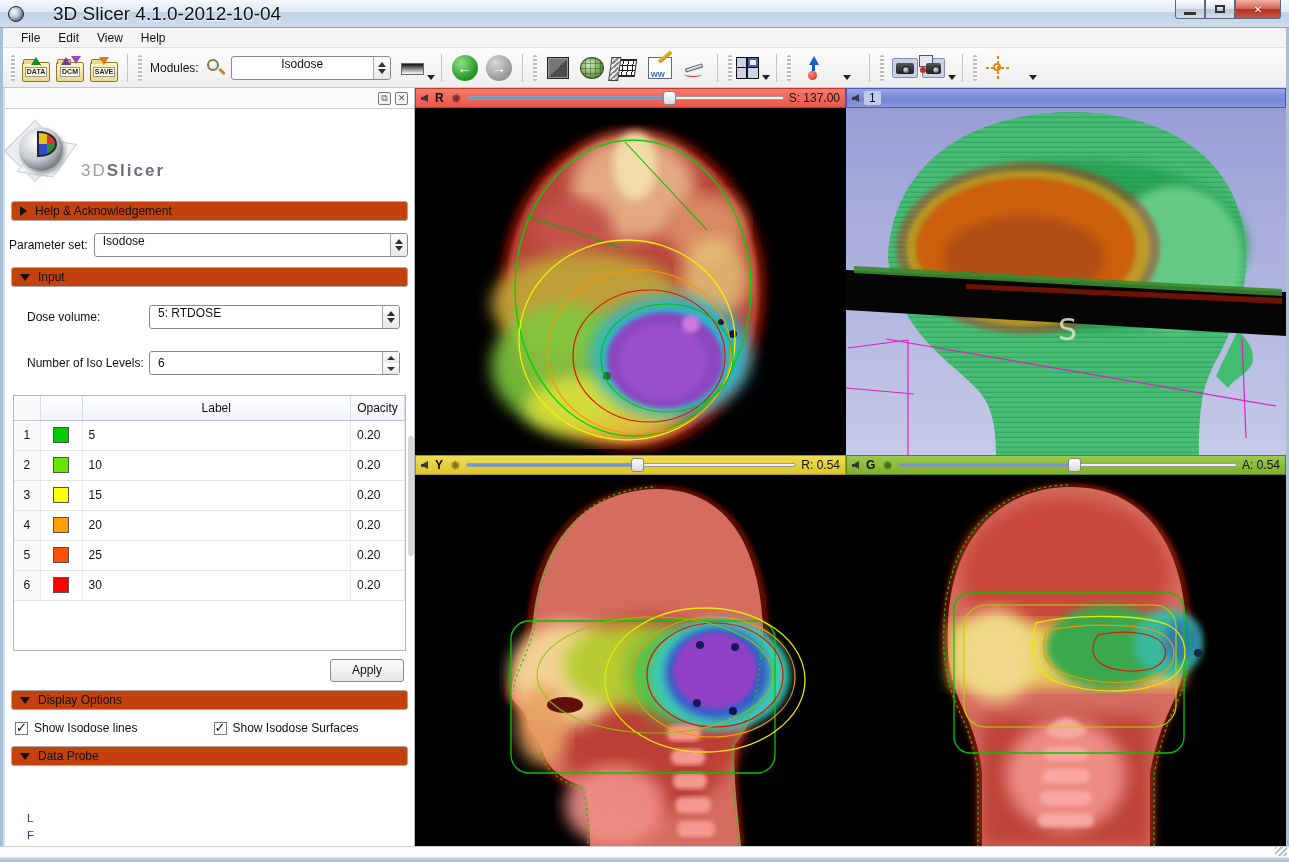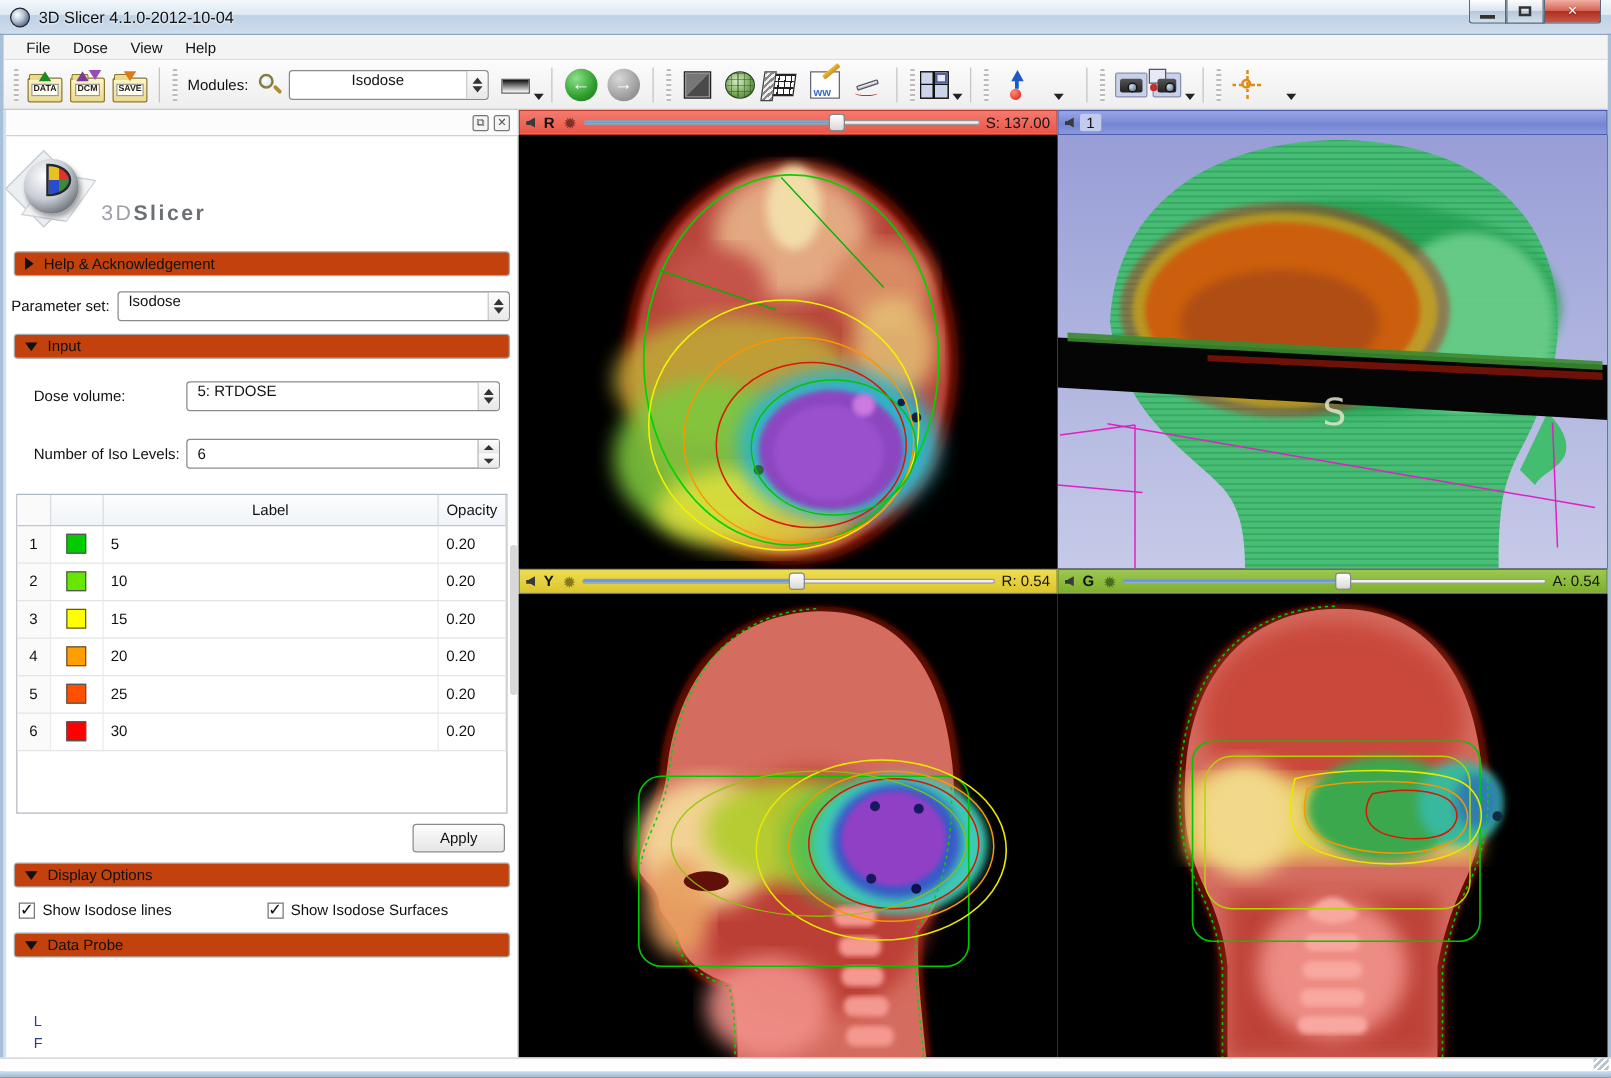--- a/index.html
+++ b/index.html
@@ -8,21 +8,21 @@
   .window { position:relative; width:1289px; height:862px; background:#f0f0f0;
     border-left:3px solid #a7c0d8; border-right:3px solid #a7c0d8; }
 
   
   .titlebar { position:absolute; left:-3px; top:0; width:1289px; height:28px;
     background:linear-gradient(#f4f8fc, #dce8f4 45%, #bfd2e6 46%, #cfdcec);
     border-bottom:1px solid #8ba5c0; display:flex; align-items:center; padding:0 8px; }
   .app-icon { width:16px; height:16px; border-radius:50%;
     background:radial-gradient(circle at 35% 35%, #fff, #b8c4d4 40%, #384a66 90%);
     border:1px solid #223; margin-right:7px; flex:0 0 auto; }
-  .title-text { font-size:13px; color:#101010; text-shadow:0 1px 2px #fff; }
+  .title-text { font-size:19px; color:#101010; text-shadow:0 1px 2px #fff;margin-left:22px; }
   .win-controls { margin-left:auto; display:flex; margin-top:-8px; }
   .win-btn { width:30px; height:19px; border:1px solid #5a6a7a; border-top:none;
     background:linear-gradient(#fdfdfd,#d8e2ec 50%,#b8c8da 51%,#d2deea);
     display:flex; align-items:center; justify-content:center;
     font-size:10px; color:#333; }
   .win-btn.min { border-radius:0 0 0 3px; }
   .win-btn.close { width:46px; border-radius:0 0 3px 0;
     background:linear-gradient(#f0b0a4,#d4604e 50%,#b03020 51%,#c65948); color:#fff;
     font-weight:bold; text-shadow:0 1px 1px #802010; }
   .win-btn .glyph-min { width:12px; height:3px; background:#333; margin-top:8px; }
@@ -234,21 +234,21 @@
         </div>
       <div class="win-btn">
           <div class="glyph-max"></div>
         </div>
       <div class="win-btn close">✕</div>
     </div>
   </div>
 
   <div class="menubar">
     <span class="menu-item">File</span>
-    <span class="menu-item">Dose</span>
+    <span class="menu-item">Edit</span>
     <span class="menu-item">View</span>
     <span class="menu-item">Help</span>
   </div>
 
   <div class="toolbar">
     <div class="grip"></div>
     <div class="tbtn">
       <div class="folder-ico">
         <span class="f-arrow up-green"></span>
         <span class="ftext">DATA</span>

